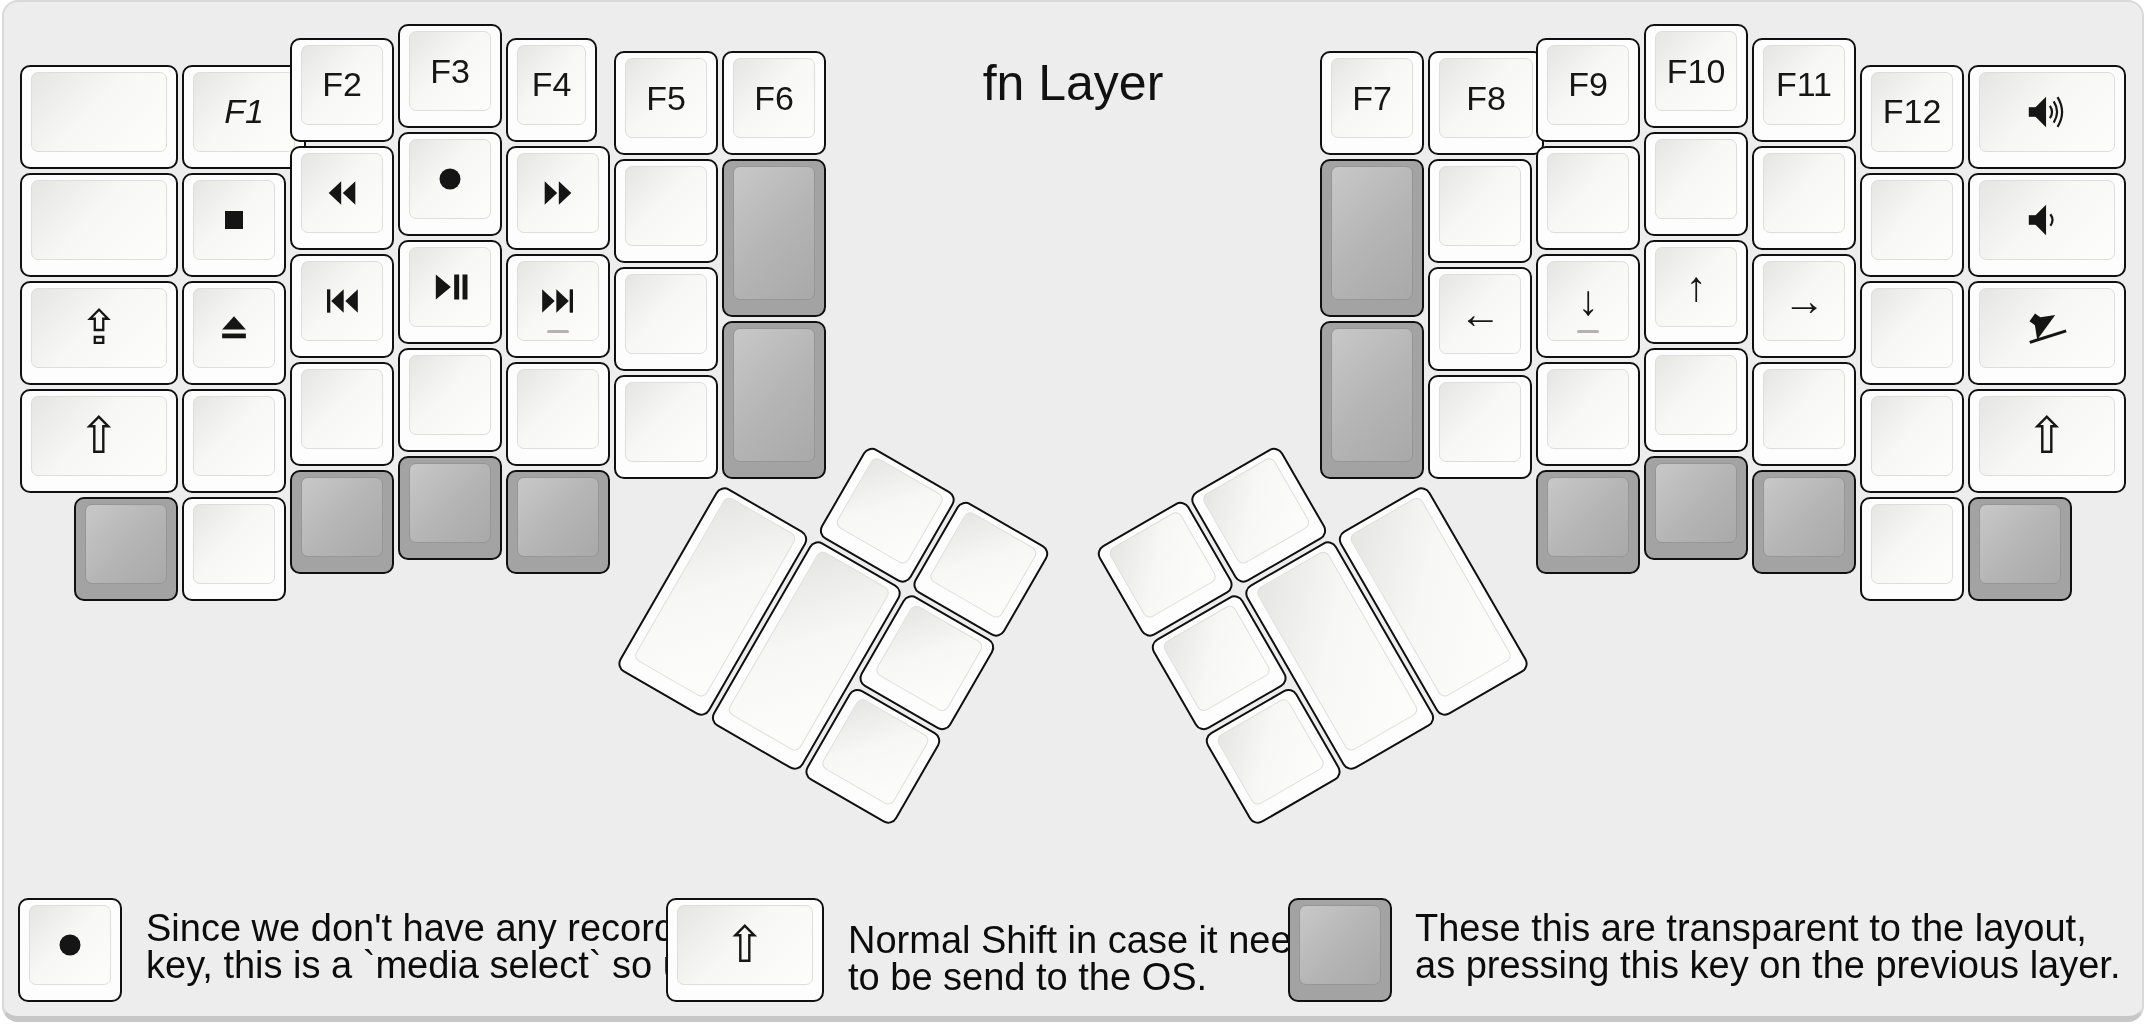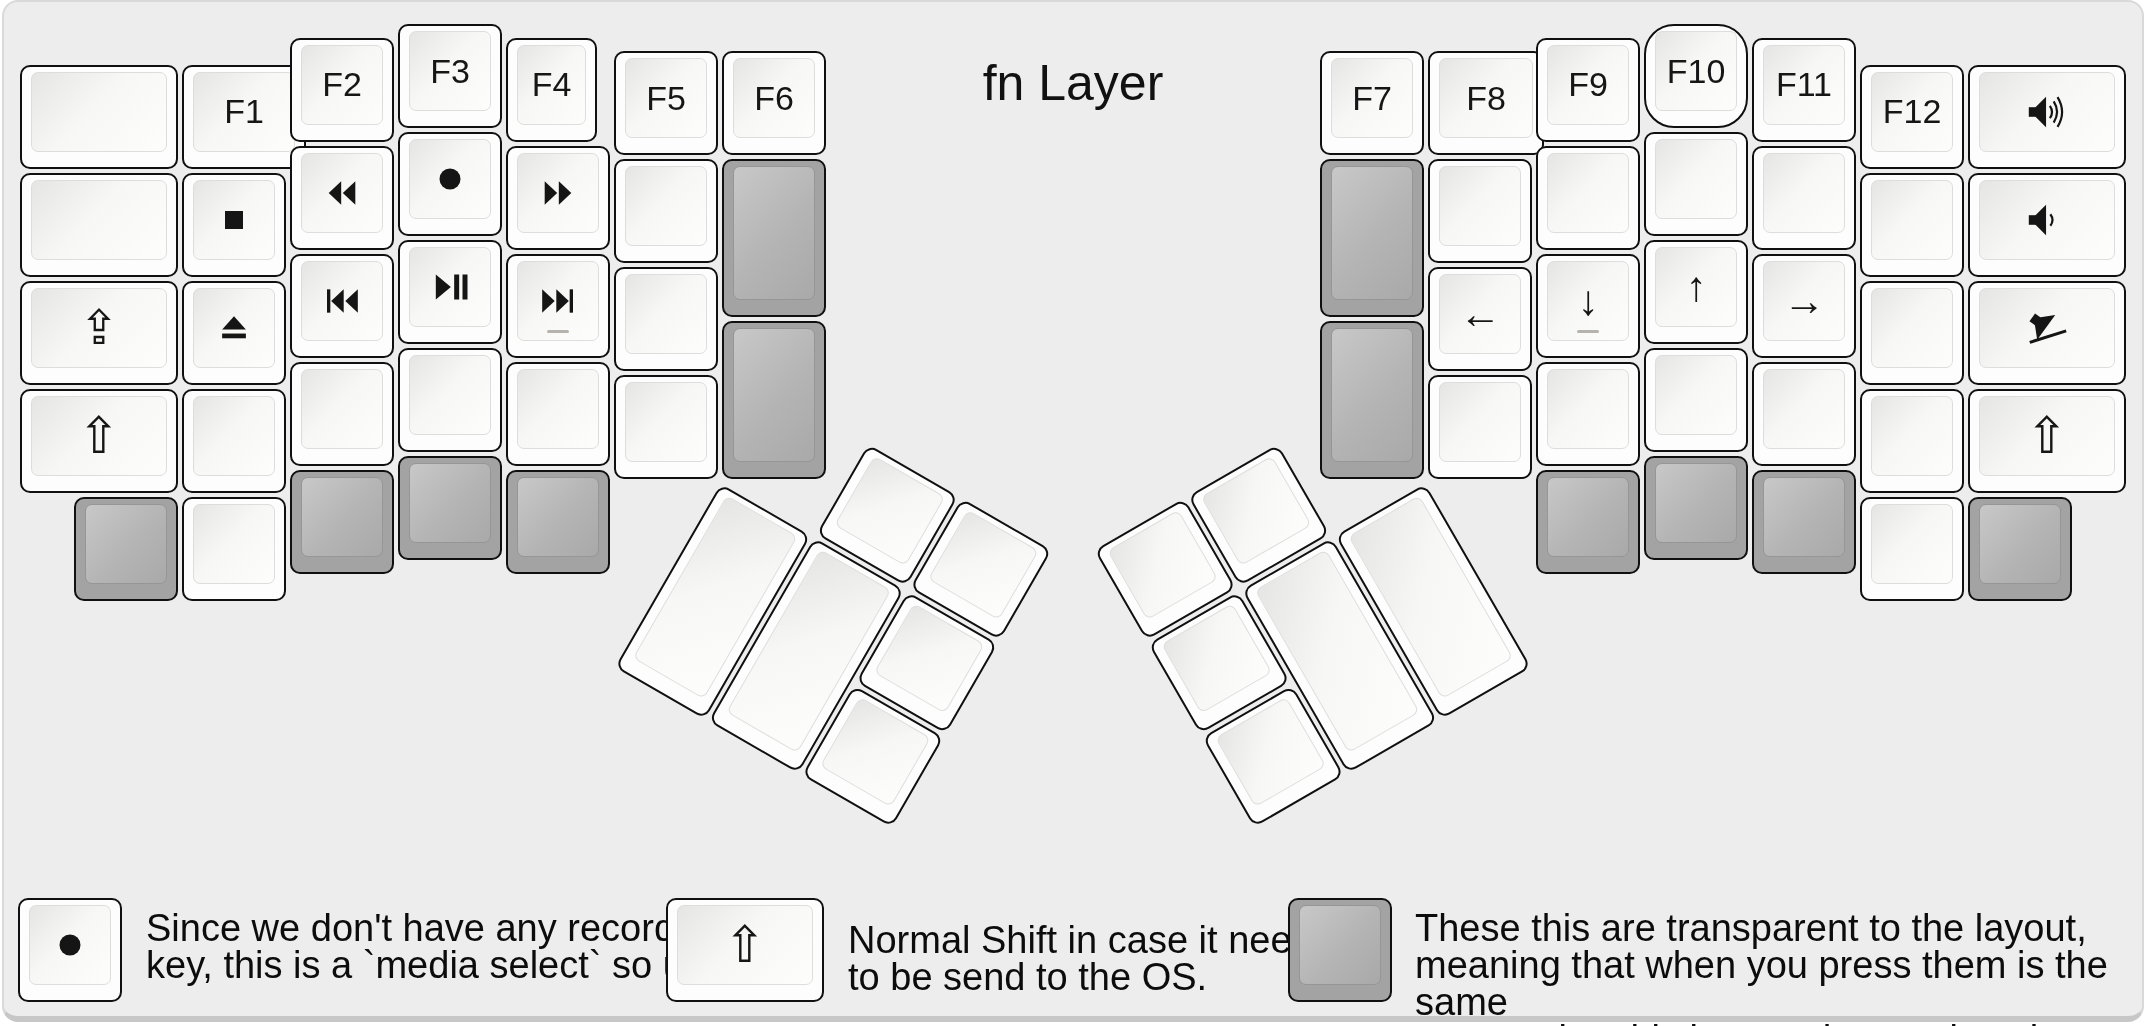--- a/index.html
+++ b/index.html
@@ -44,21 +44,21 @@
       <div class="key white" style="width: 158px; height: 104px; left: 2px; top: 258.5px;">
         <div class="cap">
           <span class="kglyph" style="font-size: 48px;">⇪</span>
         </div>
       </div>
       <div class="key white" style="width: 158px; height: 104px; left: 2px; top: 366.5px;">
         <div class="cap">
           <span class="kglyph" style="font-size: 50px;">⇧</span>
         </div>
       </div>
-      <div class="key white" style="width: 124px; height: 104px; left: 164px; top: 42.5px;">
+      <div class="key white" style="width: 124px; height: 104px; left: 164px; top: 42.5px; font-style: italic;">
         <div class="cap">
           <span class="klabel">F1</span>
         </div>
       </div>
       <div class="key white" style="width: 104px; height: 104px; left: 164px; top: 150.5px;">
         <div class="cap">
           <span class="kicon">
             <svg width="36" height="36" viewBox="0 0 48 48">
               <rect x="12" y="12" width="24" height="24" fill="#151515"></rect>
             </svg>
@@ -244,21 +244,21 @@
       </div>
       <div class="key white" style="width: 104px; height: 104px; left: 218px; top: 231.5px;">
         <div class="cap">
           <span class="kglyph" style="font-size: 42px;">↓</span>
           <div class="homing"></div>
         </div>
       </div>
       <div class="key white" style="width: 104px; height: 104px; left: 218px; top: 339.5px;">
         <div class="cap"></div>
       </div>
-      <div class="key white" style="width: 104px; height: 104px; left: 326px; top: 2px; border-radius: 30px;">
+      <div class="key white" style="width: 104px; height: 104px; left: 326px; top: 2px;">
         <div class="cap">
           <span class="klabel">F10</span>
         </div>
       </div>
       <div class="key white" style="width: 104px; height: 104px; left: 326px; top: 110px;">
         <div class="cap"></div>
       </div>
       <div class="key white" style="width: 104px; height: 104px; left: 326px; top: 218px;">
         <div class="cap">
           <span class="kglyph" style="font-size: 42px;">↑</span>
@@ -421,18 +421,17 @@
           <div>Normal Shift in case it needs</div>
           <div>to be send to the OS.</div>
         </div>
       </div>
       <div>
         <div class="key gray" style="width: 104px; height: 104px; left: 1288px; top: 898px;">
           <div class="cap"></div>
         </div>
         <div class="legend-text" style="left: 1415px; top: 910px;">
           <div>These this are transparent to the layout,</div>
-          <div>meaning that when you press them is the same</div>
           <div>as pressing this key on the previous layer.</div>
         </div>
       </div>
     </div>
 </div>
 
 </body></html>

